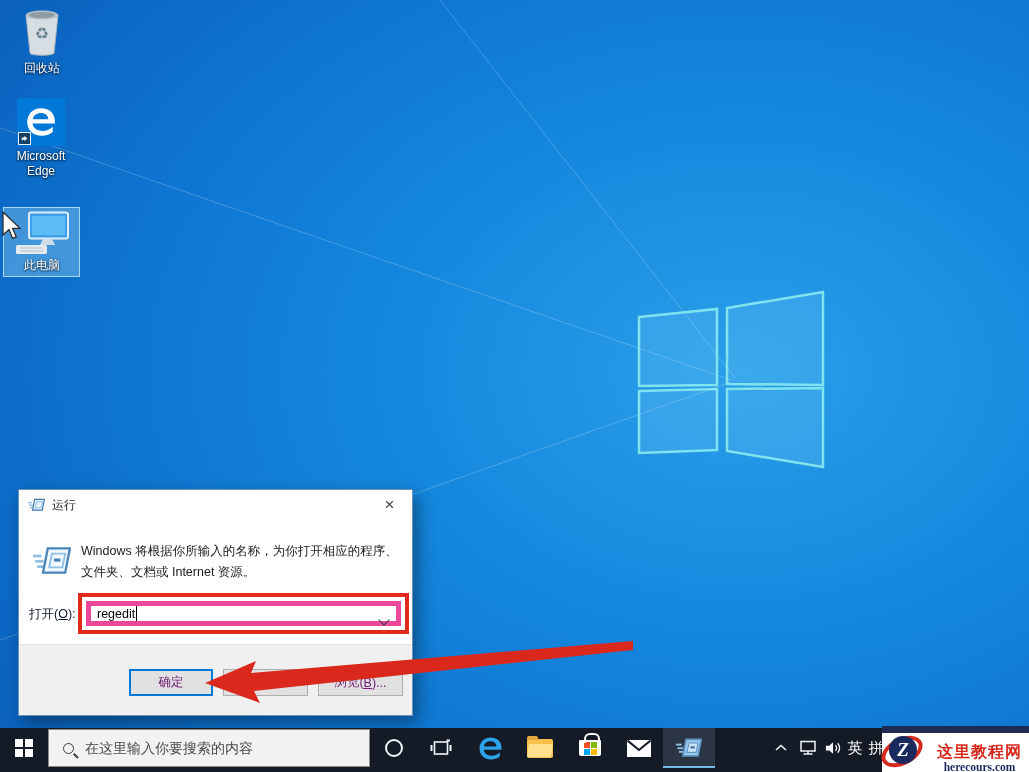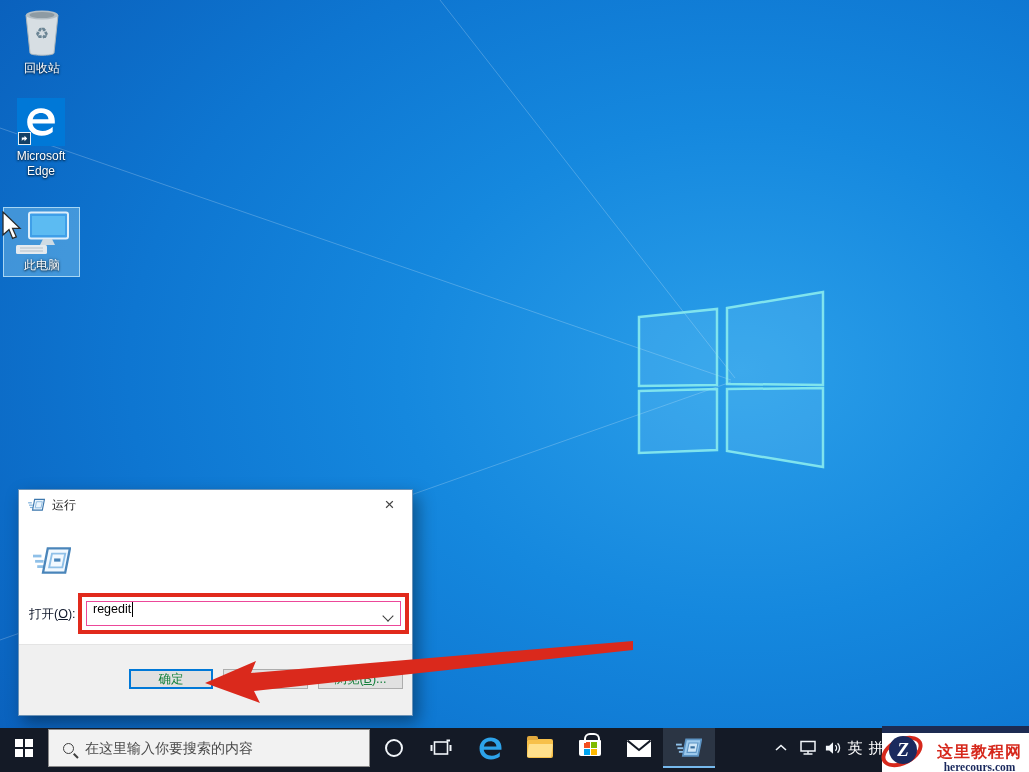--- a/index.html
+++ b/index.html
@@ -32,27 +32,27 @@
   .dlg-title { font-size:12px; color:#1a1a1a; margin-left:7px; }
   .dlg-close { position:absolute; right:0; top:0; width:45px; height:29px; display:flex; align-items:center; justify-content:center;
     font-size:17px; color:#444; cursor:default; }
   .dlg-bigicon { position:absolute; left:14px; top:55px; }
   .dlg-desc { position:absolute; left:62px; top:51px; width:325px; font-size:12.5px; color:#1b1b1b; line-height:21px; }
   .dlg-openlabel { position:absolute; left:10px; top:116px; font-size:12.5px; color:#0f172a; }
   .u { text-decoration:underline; }
   .combo-annotation { position:absolute; left:59px; top:103px; width:331px; height:41px;
     border:4px solid #e12a1c; background:transparent; }
   .combo { position:absolute; left:4px; top:4px; right:4px; bottom:4px; background:#fff;
-    border:1px solid #ec4899; display:flex; padding-left:6px; font-size:12.5px; color:#000; }
+    border:5px solid #ec4899; display:flex; align-items:center; padding-left:6px; font-size:12.5px; color:#000; }
   .caret-line { display:inline-block; width:1px; height:15px; background:#000; margin-left:1px; vertical-align:-3px; }
   .combo-chevron { position:absolute; right:8px; top:10px; width:8px; height:8px;
     border-right:1.4px solid #3c3c3c; border-bottom:1.4px solid #3c3c3c; transform:rotate(45deg); }
   .dlg-footer { position:absolute; left:0; right:0; bottom:0; height:71px; background:#f0f0f0; border-top:1px solid #e4e4e4; }
-  .btn { position:absolute; top:24px; height:20px; width:85px; background:#e1e1e1; border:1px solid #adadad;
-    font-size:12.5px; color:#15803d; display:flex; align-items:center; justify-content:center; font-family:"Liberation Sans",sans-serif; }
+  .btn { position:absolute; top:24px; height:27px; width:85px; background:#e1e1e1; border:1px solid #adadad;
+    font-size:12.5px; color:#701a75; display:flex; align-items:center; justify-content:center; font-family:"Liberation Sans",sans-serif; }
   .btn-ok { left:110px; width:84px; border:2px solid #0078d7; }
   .btn-cancel { left:204px; }
   .btn-browse { left:299px; }
 
   
   .anno-arrow { position:absolute; inset:0; z-index:30; pointer-events:none; }
 
   
   .taskbar { position:absolute; left:0; bottom:0; width:1029px; height:44px; background:#141a26; z-index:40; }
   .tb-btn { position:absolute; top:0; height:40px; display:flex; align-items:center; justify-content:center; }
@@ -182,20 +182,24 @@
 
   <svg class="dlg-bigicon" width="38" height="32" viewBox="0 0 36 30">
     <rect x="0" y="9" width="8" height="2.6" fill="#8fc0e8"></rect>
       <rect x="2" y="14" width="8" height="2.6" fill="#8fc0e8"></rect>
       <rect x="4" y="19" width="8" height="2.6" fill="#8fc0e8"></rect>
     <polygon points="14,3 35,3 30.5,26 9.5,26" fill="#f2f9ff" stroke="#4a85ba" stroke-width="2.2"></polygon>
     <polygon points="18,8 30.5,8 27.8,21 15.3,21" fill="none" stroke="#8fc0e8" stroke-width="1.8"></polygon>
     <rect x="20" y="12.6" width="6" height="3" fill="#4a85ba"></rect>
   </svg>
 
+  <div class="dlg-desc">
+    <div>Windows 将根据你所输入的名称，为你打开相应的程序、</div>
+    <div>文件夹、文档或 Internet 资源。</div>
+  </div>
 
   <div class="dlg-openlabel"><span>打开(</span><span class="u">O</span><span>):</span></div>
 
   <div class="combo-annotation">
     <div class="combo">
       <span>regedit</span>
         <span class="caret-line"></span>
       <span class="combo-chevron"></span>
     </div>
   </div>

